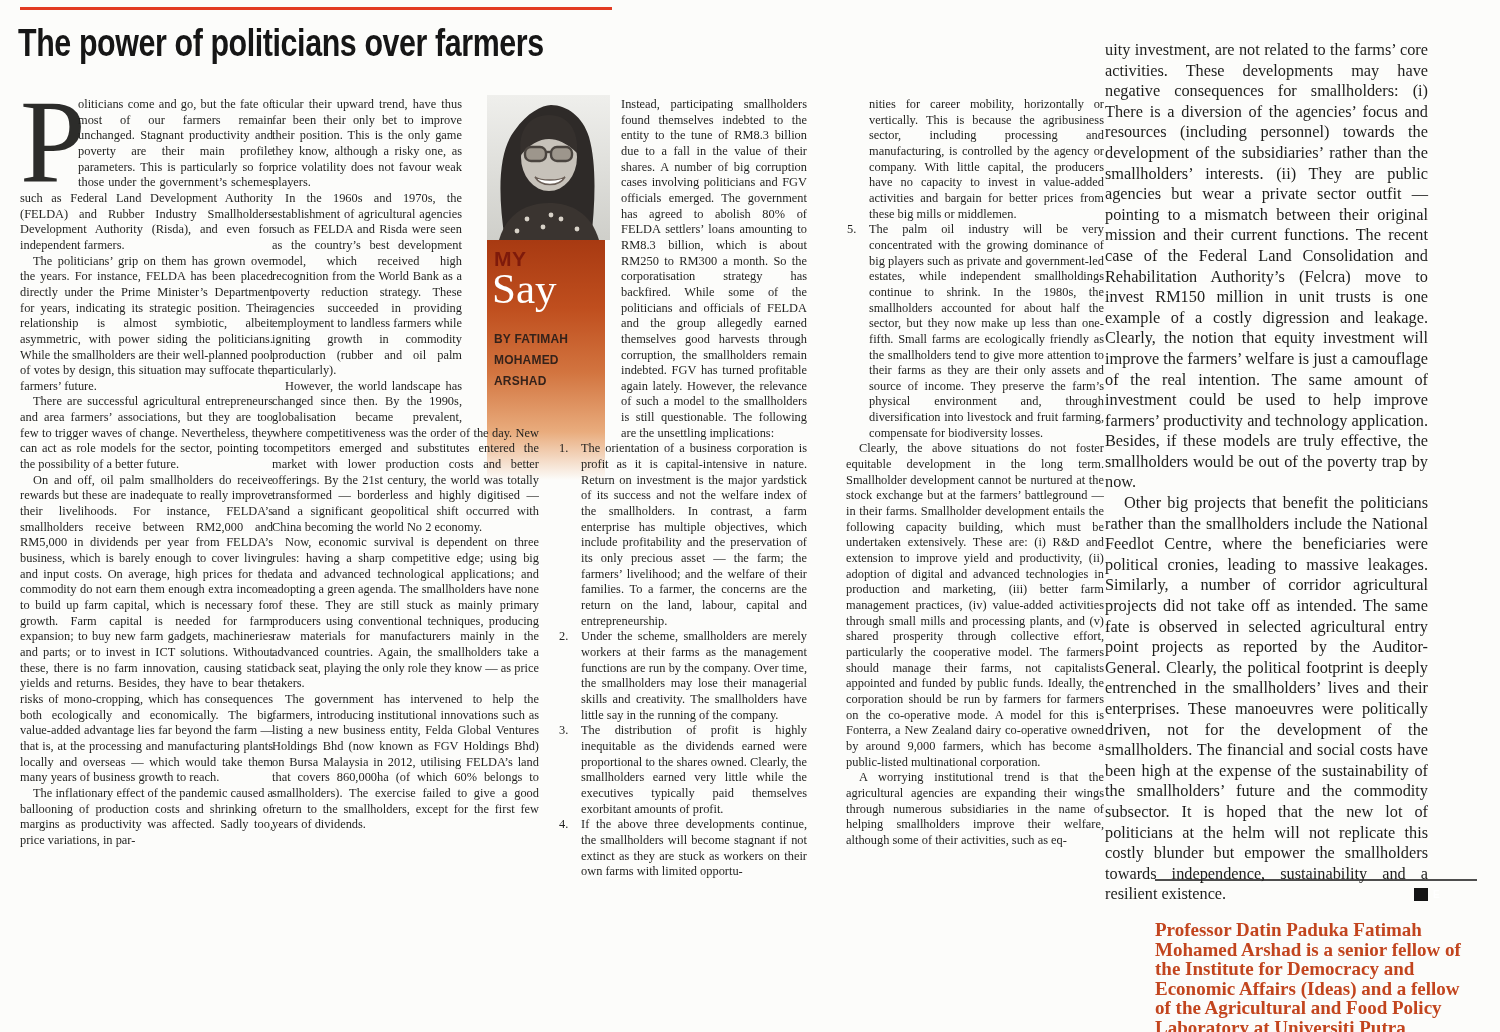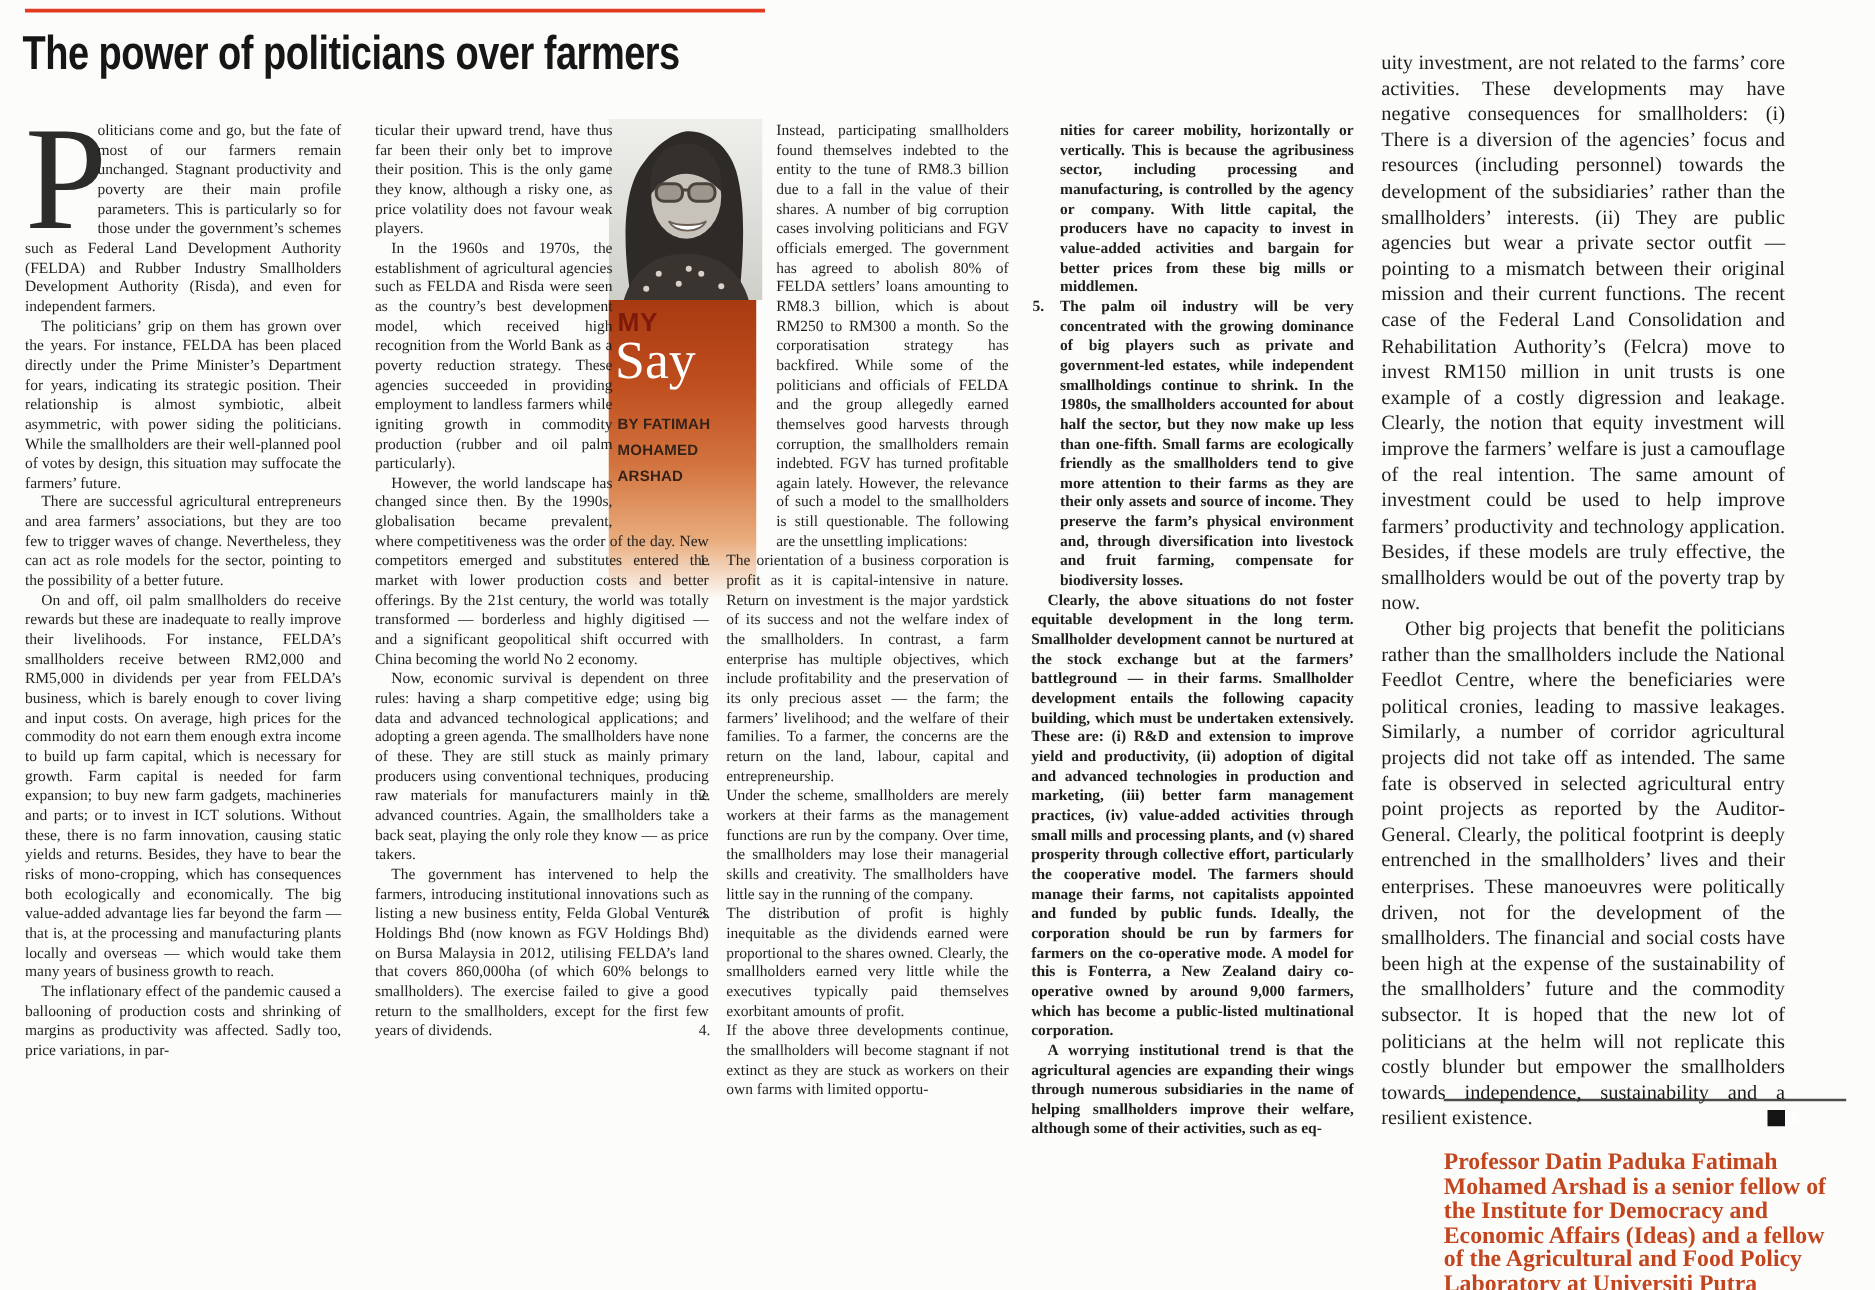--- a/index.html
+++ b/index.html
@@ -21,23 +21,23 @@
     position:absolute;top:97px;z-index:2;
     text-align:justify;font-size:12.4px;line-height:15.65px;color:#1f1f1d;
   }
   .col p{margin:0;}
   .col p.ind{text-indent:13px;}
   .col p.first,.col p.cont{text-indent:0;}
   .col p.li{position:relative;padding-left:23px;}
   .col p.licont{padding-left:23px;}
   .col .num{position:absolute;left:1px;top:0;}
   #col1{left:20px;width:253px;}
-  #col2{left:300px;width:267px;}
+  #col2{left:272px;width:267px;}
   #col3{left:558px;width:249px;}
-  #col4{left:825px;width:258px;font-weight:bold;}
+  #col4{left:846px;width:258px;}
   .spacer-r{float:right;width:77px;height:321px;}
   .spacer-l{float:left;width:63px;height:343px;}
   .dropcap{
     float:left;width:52px;height:86px;margin:3px 6px 0 0;
     font-family:"Liberation Serif", serif;font-weight:400;
     font-size:118px;line-height:86px;color:#2c2c2a;
   }
   
   #col5{
     position:absolute;left:1105px;top:40px;width:323px;z-index:2;

